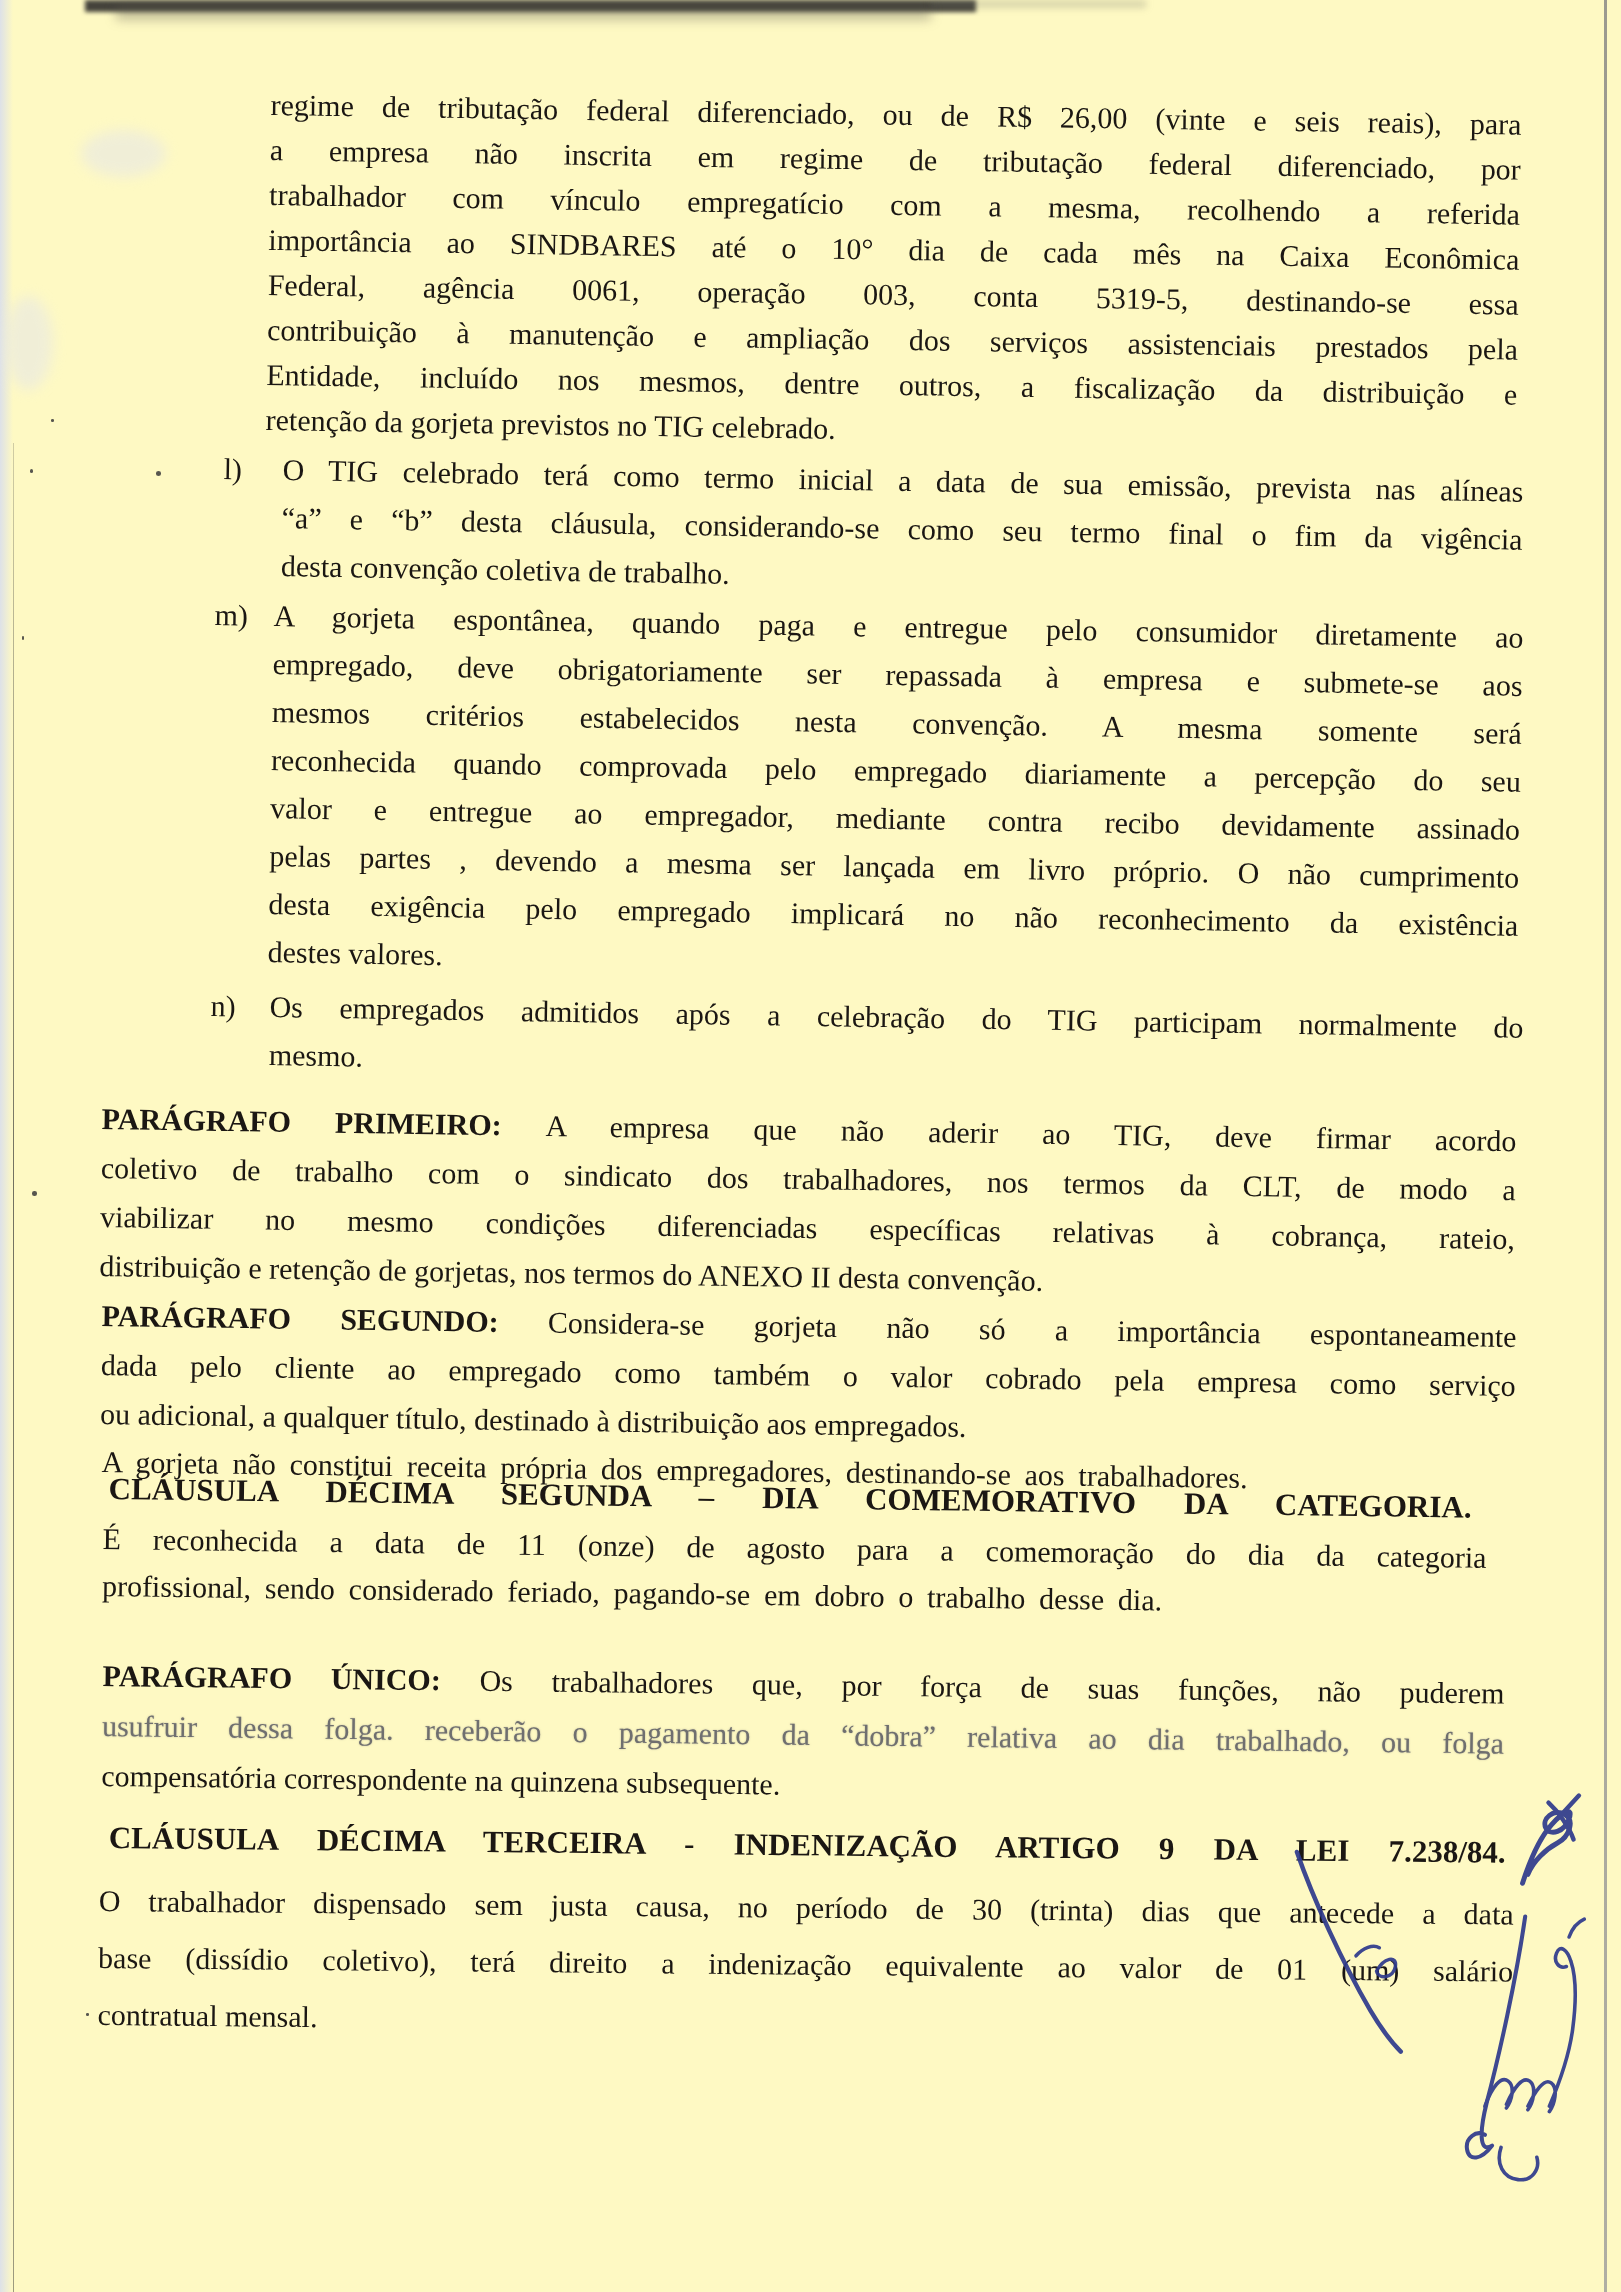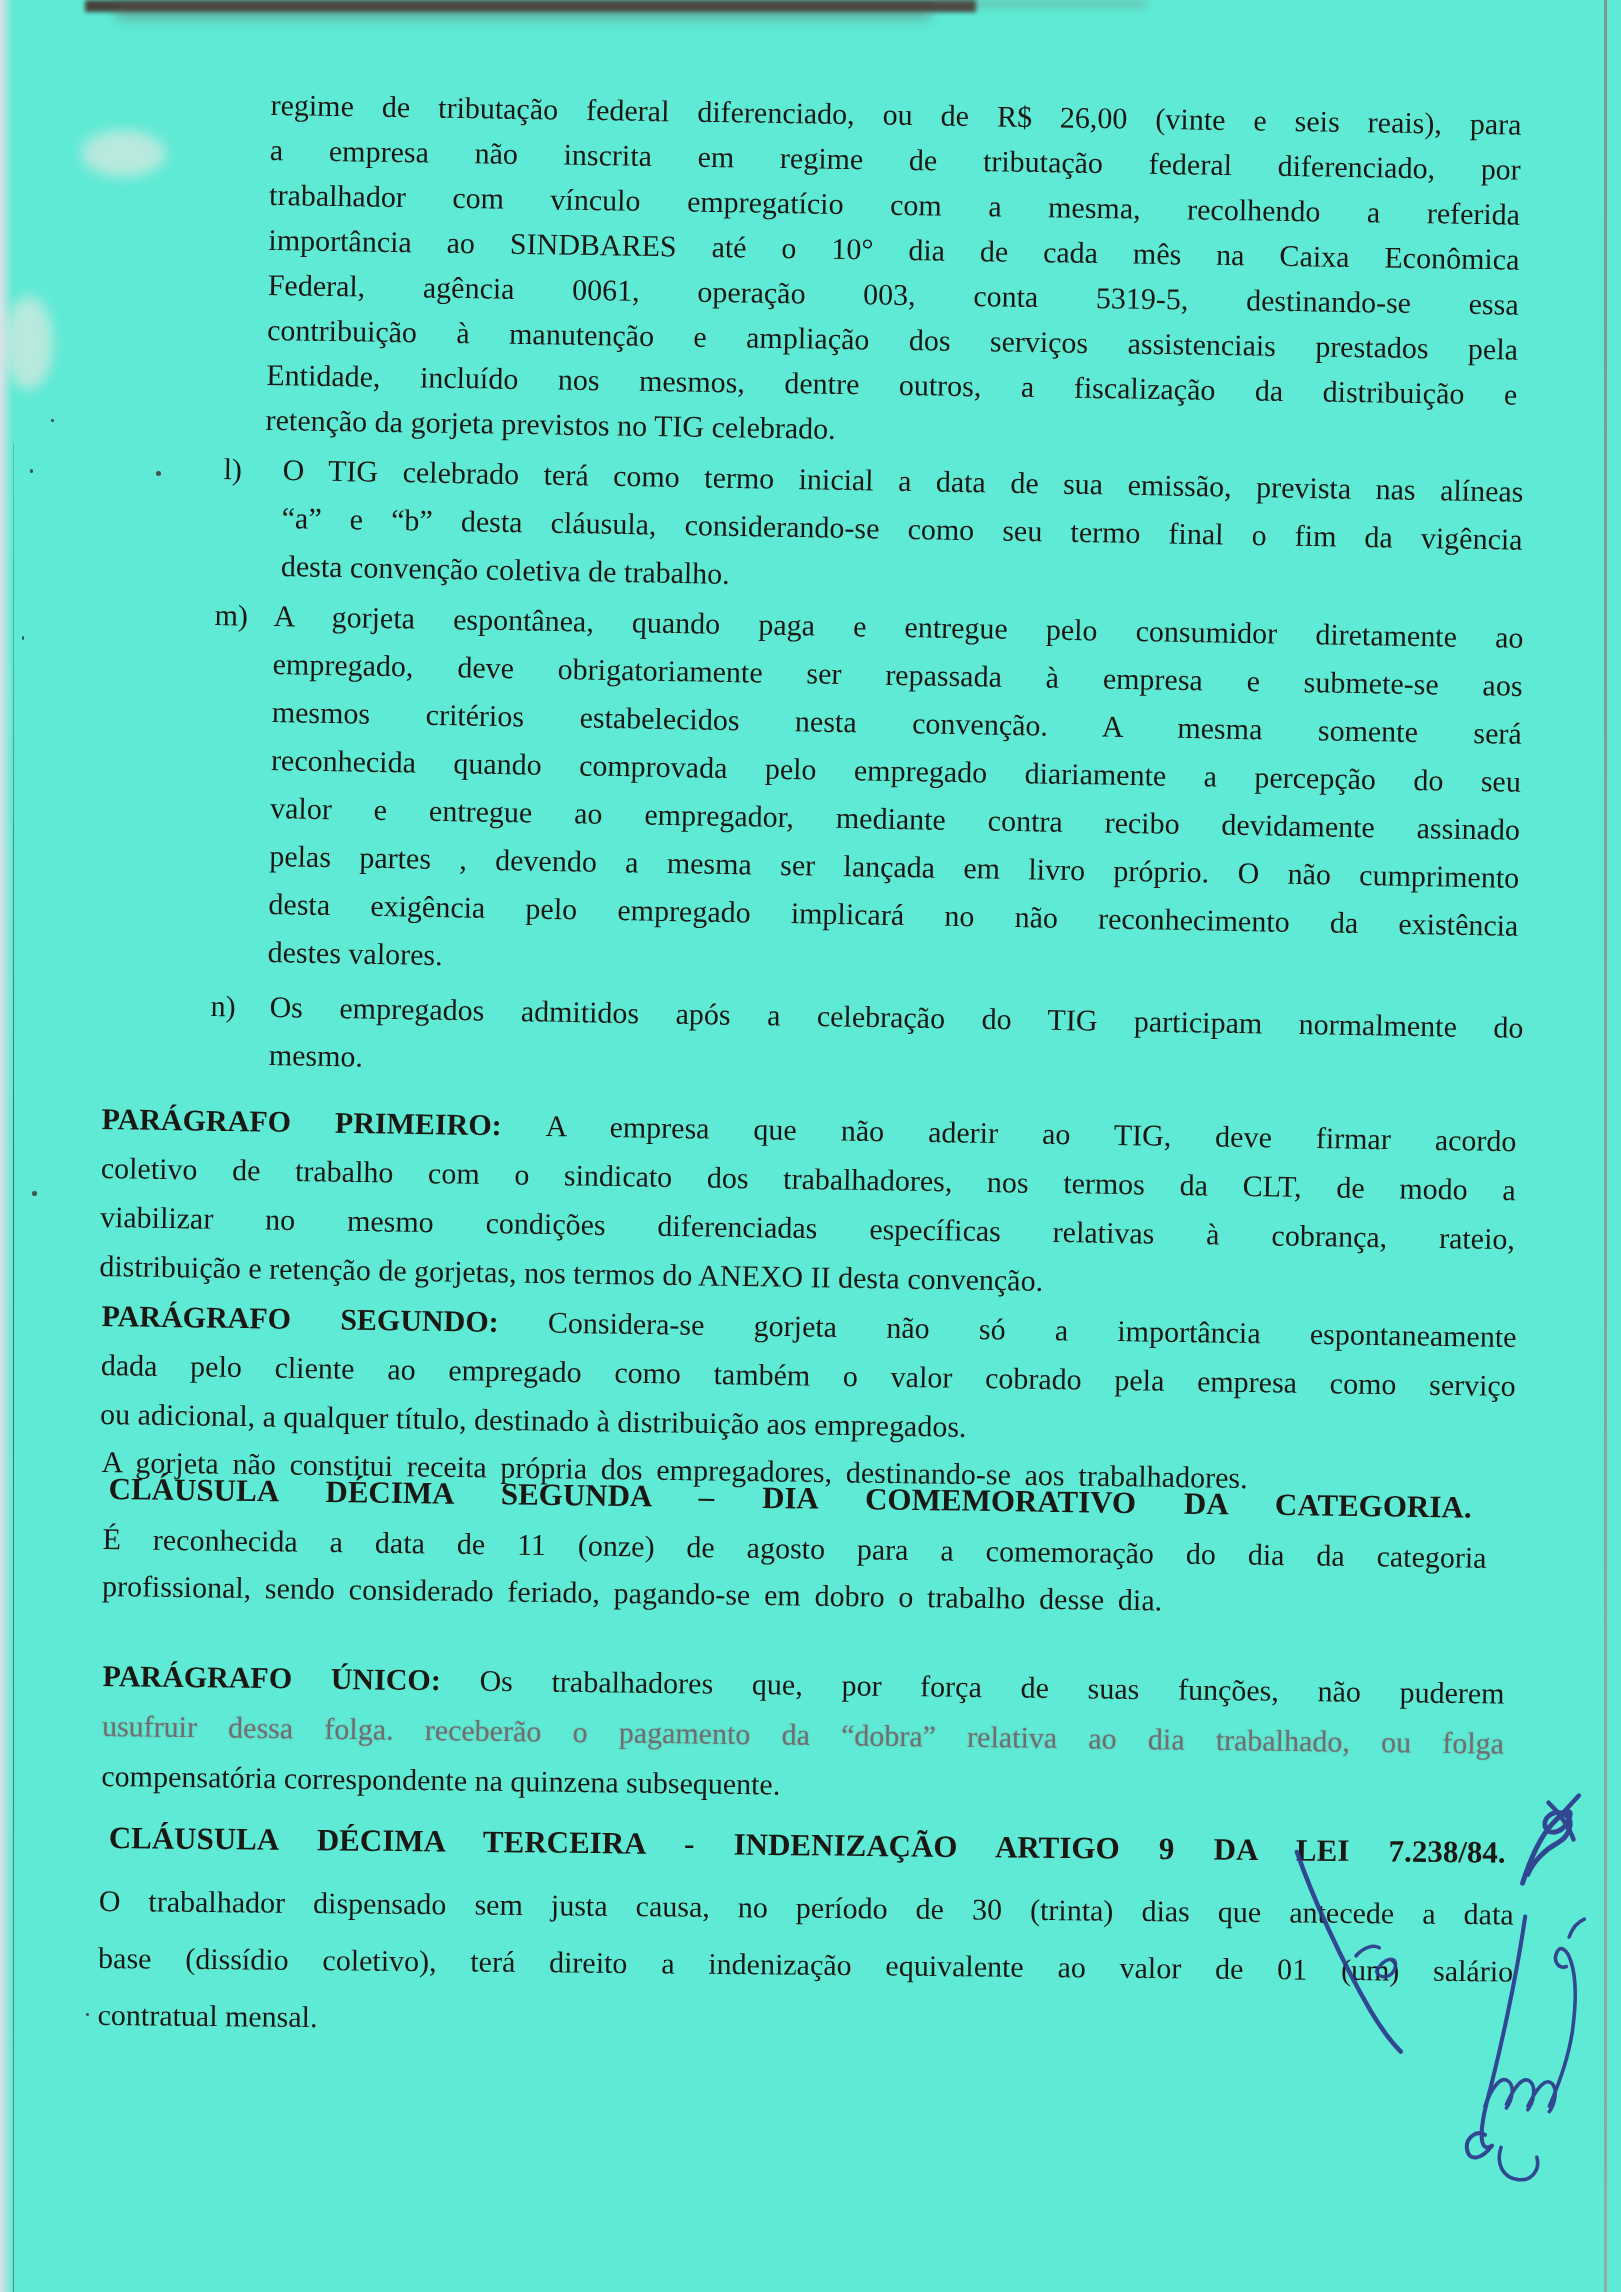--- a/index.html
+++ b/index.html
@@ -1,18 +1,18 @@
 <!DOCTYPE html>
 <html style="font-size:14.3px"><head>
 <meta charset="utf-8">
 <style>
   html,body{margin:0;padding:0;background:#ffffff;}
   .page{
     position:relative;width:1621px;height:2293px;overflow:hidden;
-    background:#5eead4;
+    background:#fef9c3;
     font-family:"Liberation Serif","DejaVu Serif",serif;
     color:#1b1713;
   }
   
   .blk{position:absolute;font-size:30px;line-height:45px;transform-origin:0 0;}
   .tline{text-align:justify;text-align-last:justify;white-space:normal;}
   .lline{text-align:left;text-align-last:left;}
   .wide{word-spacing:6.3px;}
   .faint{color:#6f6f6f;text-shadow:0 0 1.8px rgba(120,120,120,.55);}
   .item{position:absolute;font-size:30px;line-height:48px;transform-origin:0 0;}

